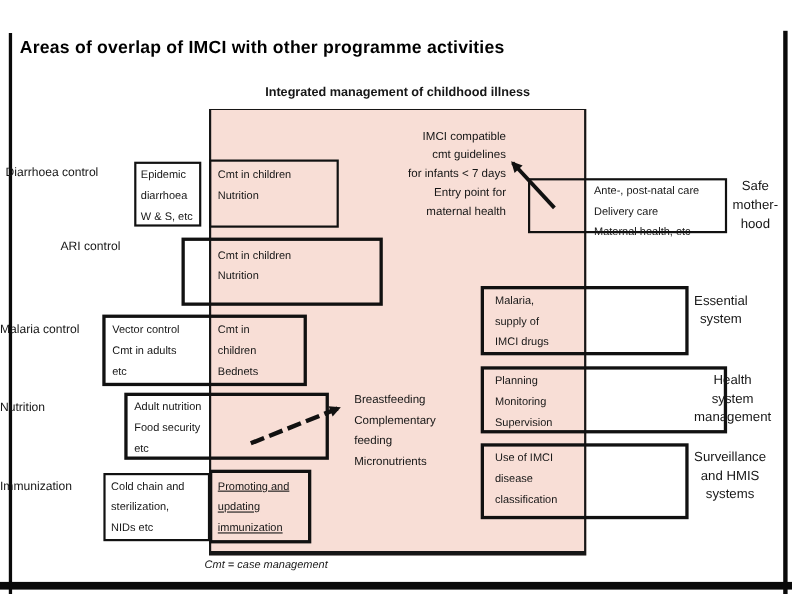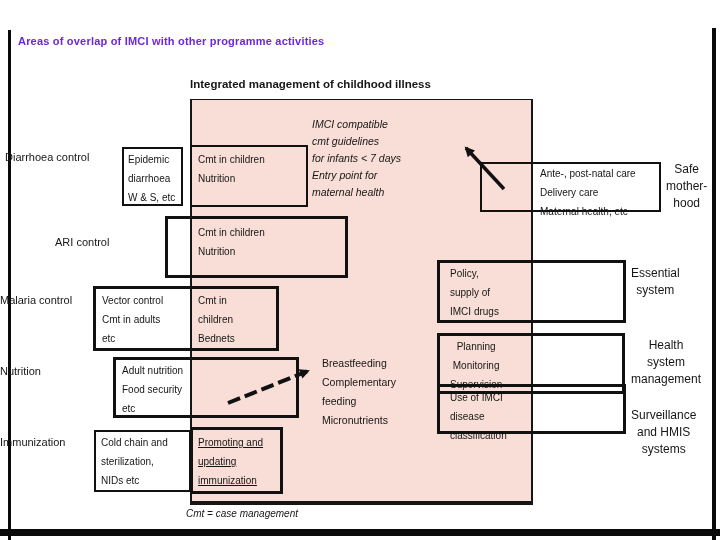--- a/index.html
+++ b/index.html
@@ -4,65 +4,65 @@
 <style>
   html,body{margin:0;padding:0;background:#fff;}
   #stage{position:relative;width:720px;height:540px;background:#ffffff;overflow:hidden;
          font-family:"Liberation Sans","DejaVu Sans",sans-serif;color:#161616;}
   .pre{white-space:pre-line;}
   
   #bar-left{position:absolute;left:8px;top:30px;width:3px;height:510px;background:#0a0a0a;}
   #bar-right{position:absolute;left:712px;top:28px;width:4px;height:512px;background:#0a0a0a;}
   #bar-bottom{position:absolute;left:0;top:529px;width:720px;height:7px;background:#0a0a0a;}
   
-  #t-title{position:absolute;left:18px;top:35px;font-size:11px;font-weight:bold;color:#6d28d9;letter-spacing:.2px;text-align:center;}
-  #t-heading{position:absolute;left:190px;top:78px;width:343px;font-size:11.5px;font-weight:bold;}
+  #t-title{position:absolute;left:18px;top:35px;font-size:16px;font-weight:bold;color:#000000;letter-spacing:.2px;text-align:center;}
+  #t-heading{position:absolute;left:190px;top:78px;width:343px;text-align:center;font-size:11.5px;font-weight:bold;}
   
   #pink{position:absolute;left:190px;top:99px;width:343px;height:406px;background:#f8ded6;
         border:2px solid #161616;border-top-width:1px;border-bottom-width:4px;box-sizing:border-box;}
   
   .box{position:absolute;box-sizing:border-box;border:2px solid #111;background:transparent;}
   .b3{border-width:3px;}
   .txt{position:absolute;font-size:10px;line-height:19px;}
   .lbl{position:absolute;font-size:11px;line-height:15px;text-align:left;}
   .rlbl{position:absolute;font-size:12px;line-height:17px;text-align:center;}
   
   #lbl-d{left:5px;top:150px;width:110px;}
   #box-d-own{left:122px;top:147px;width:61px;height:59px;}
   #box-d-own .txt{left:4px;top:1px;}
   #box-d-ov{left:190px;top:145px;width:118px;height:62px;}
   #box-d-ov .txt{left:6px;top:3px;}
-  #lbl-ari{left:55px;top:235px;width:105px;}
+  #lbl-ari{left:55px;top:217px;width:105px;}
   #box-ari{left:165px;top:216px;width:183px;height:62px;}
   #box-ari .txt{left:30px;top:4px;}
   #lbl-m{left:0;top:293px;width:88px;}
   #box-m{left:93px;top:286px;width:186px;height:65px;}
   #box-m .own{left:6px;top:2px;}
   #box-m .ov{left:102px;top:2px;}
   #lbl-n{left:0;top:364px;width:88px;}
   #box-n{left:93px;top:357px;width:186px;height:61px;margin-left:20px;}
   #box-n .txt{left:6px;top:1px;}
   #txt-bf{left:322px;top:354px;font-size:10.5px;line-height:19px;position:absolute;}
   #lbl-i{left:0;top:435px;width:88px;}
   #box-i-own{left:94px;top:430px;width:97px;height:62px;}
   #box-i-own .txt{left:5px;top:1px;}
   #box-i-ov{left:190px;top:427px;width:93px;height:67px;}
   #box-i-ov .txt{left:5px;top:3px;text-decoration:underline;}
   
-  #txt-note{position:absolute;left:312px;top:116px;width:130px;text-align:left;font-size:10.5px;line-height:17px;font-style:italic;}
+  #txt-note{position:absolute;left:330px;top:116px;width:130px;text-align:right;font-size:10.5px;line-height:17px;}
   #box-sm{left:480px;top:162px;width:181px;height:50px;}
   #box-sm .txt{left:58px;top:0px;}
   #lbl-sm{left:666px;top:161px;}
   #box-ed{left:437px;top:260px;width:189px;height:63px;}
   #box-ed .txt{left:10px;top:1px;}
   #lbl-ed{left:631px;top:265px;}
-  #box-hs{left:437px;top:333px;width:188px;height:61px;text-align:center;}
+  #box-hs{left:437px;top:333px;width:224px;height:61px;}
   #box-hs .txt{left:10px;top:1px;}
   #lbl-hs{left:631px;top:337px;}
-  #box-su{left:437px;top:384px;width:189px;height:50px;}
+  #box-su{left:437px;top:403px;width:189px;height:69px;}
   #box-su .txt{left:10px;top:1px;}
   #lbl-su{left:631px;top:407px;}
   #t-footnote{position:absolute;left:186px;top:508px;font-size:10px;font-style:italic;}
   #arrows{position:absolute;left:0;top:0;width:720px;height:540px;pointer-events:none;}
 </style>
 </head>
 <body>
 
 <div id="stage">
 
@@ -134,21 +134,21 @@
   <div class="box" id="box-sm">
     <div class="txt pre">Ante-, post-natal care
 Delivery care
 Maternal health, etc</div>
   </div>
   <div class="rlbl pre" id="lbl-sm">Safe
 mother-
 hood</div>
 
   <div class="box b3" id="box-ed">
-    <div class="txt pre">Policy,
+    <div class="txt pre">Malaria,
 supply of
 IMCI drugs</div>
   </div>
   <div class="rlbl pre" id="lbl-ed">Essential
 system</div>
 
   <div class="box b3" id="box-hs">
     <div class="txt pre">Planning
 Monitoring
 Supervision</div>

